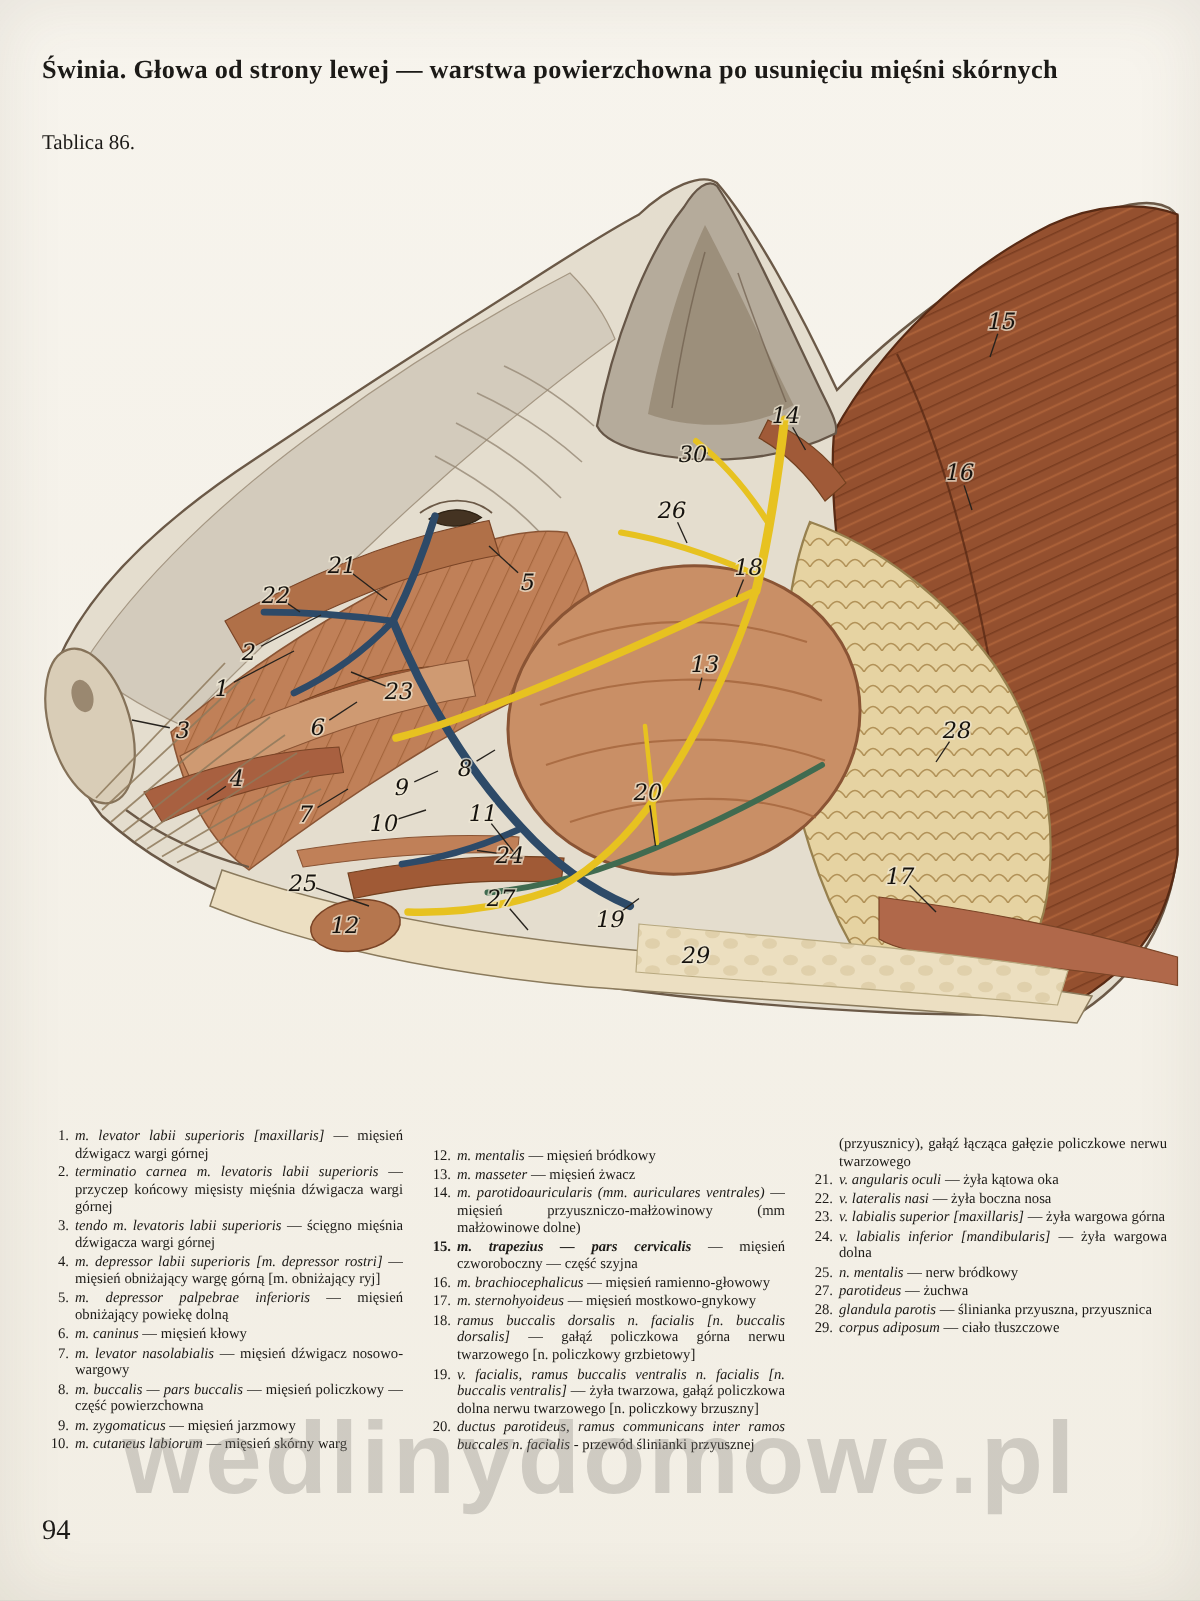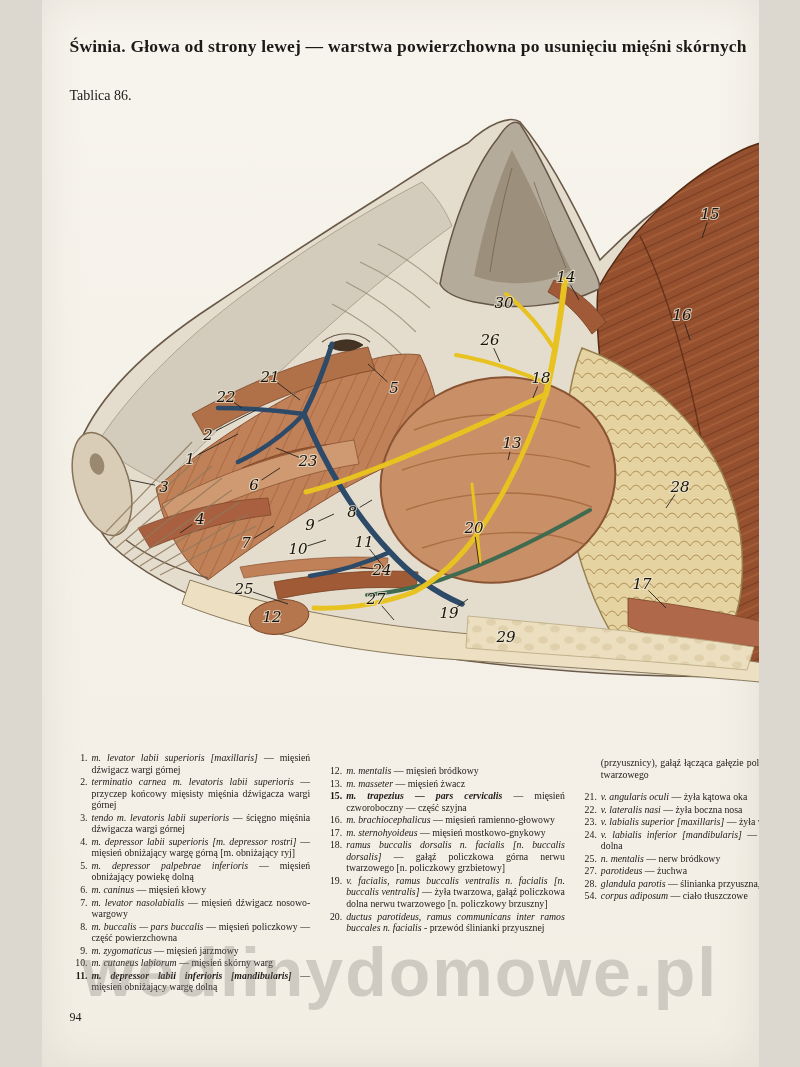--- a/index.html
+++ b/index.html
@@ -1,20 +1,20 @@
 <!DOCTYPE html>
 <html style="--nerve: #e7c220; --vein: #2d4a68; --duct: #406b50;"><head>
 <meta charset="utf-8">
 <style>
   :root{
     --nerve:#e7c220; --vein:#2d4a68; --duct:#406b50;
   }
   html,body{margin:0;padding:0;background:#dcd8cf;}
   .page{
-    position:relative;width:717px;height:1067px;margin:0 auto;
+    position:relative;width:800px;height:1067px;margin:0 auto;
     background:linear-gradient(#f7f4ed,#f2eee4);
     font-family:"Liberation Serif","DejaVu Serif",serif;color:#1c1a17;
     overflow:hidden;box-shadow:inset 0 0 45px rgba(90,80,60,.10);
   }
   .title{
     position:absolute;left:28px;top:36px;margin:0;width:755px;
     font-size:17.5px;font-weight:bold;letter-spacing:.2px;white-space:nowrap;
   }
   .plate{position:absolute;left:28px;top:88px;font-size:14px;text-align:center;}
   .figure{position:absolute;left:0;top:112px;width:800px;height:585px;}
@@ -29,28 +29,28 @@
     position:absolute;left:26px;top:752px;width:752px;
     display:flex;gap:12px;font-size:9.8px;line-height:1.18;
   }
   .legend-col{flex:1;min-width:0;}
   .legend-col:nth-child(2){padding-top:13px;}
   .legend-col:nth-child(3){padding-top:5px;}
   .legend-item{display:flex;margin-bottom:1px;}
   .lnum{width:20px;min-width:20px;text-align:right;padding-right:4px;}
   .ltxt{flex:1;text-align:justify;}
   .legend-item.bold .lnum,.legend-item.bold .ltxt i{font-weight:700;}
-  .legend-cont{padding-left:24px;text-align:justify;margin-bottom:11px;}
+  .legend-cont{padding-left:24px;text-align:justify;margin-bottom:1px;}
   .watermark{
     position:absolute;top:933px;left:50%;transform:translateX(-50%);
     font-family:Liberation Sans, sans-serif;font-weight:700;font-size:68px;
     letter-spacing:2px;color:rgba(130,128,122,.32);white-space:nowrap;
     pointer-events:none;
   }
-  .page-number{position:absolute;left:28px;top:1010px;font-size:12px;}
+  .page-number{position:absolute;left:28px;top:1010px;font-size:19px;}
 </style>
 </head>
 <body>
 
 <div class="page">
 
   <h1 class="title">Świnia. Głowa od strony lewej — warstwa powierzchowna po usunięciu mięśni skórnych</h1>
   <div class="plate">Tablica 86.</div>
 
   <div class="figure">
@@ -249,33 +249,33 @@
           <span class="ltxt"><i>m. buccalis — pars buccalis</i> — mięsień policzkowy — część powierzchowna</span>
         </div>
         <div class="legend-item">
           <span class="lnum">9.</span>
           <span class="ltxt"><i>m. zygomaticus</i> — mięsień jarzmowy</span>
         </div>
         <div class="legend-item">
           <span class="lnum">10.</span>
           <span class="ltxt"><i>m. cutaneus labiorum</i> — mięsień skórny warg</span>
         </div>
-        <div class="legend-item bold">
-          <span class="lnum">11.</span>
-          <span class="ltxt"><i>m. depressor labii inferioris [mandibularis]</i> — mięsień obniżający wargę dolną</span>
-        </div>
       </div>
     <div class="legend-col" id="legend-col-1">
         <div class="legend-item">
           <span class="lnum">12.</span>
           <span class="ltxt"><i>m. mentalis</i> — mięsień bródkowy</span>
         </div>
         <div class="legend-item">
           <span class="lnum">13.</span>
           <span class="ltxt"><i>m. masseter</i> — mięsień żwacz</span>
+        </div>
+        <div class="legend-item">
+          <span class="lnum">14.</span>
+          <span class="ltxt"><i>m. parotidoauricularis (mm. auriculares ventrales)</i> — mięsień przyuszniczo-małżowinowy (mm małżowinowe dolne)</span>
         </div>
         <div class="legend-item bold">
           <span class="lnum">15.</span>
           <span class="ltxt"><i>m. trapezius — pars cervicalis</i> — mięsień czworoboczny — część szyjna</span>
         </div>
         <div class="legend-item">
           <span class="lnum">16.</span>
           <span class="ltxt"><i>m. brachiocephalicus</i> — mięsień ramienno-głowowy</span>
         </div>
         <div class="legend-item">
@@ -319,21 +319,21 @@
         </div>
         <div class="legend-item">
           <span class="lnum">27.</span>
           <span class="ltxt"><i>parotideus</i> — żuchwa</span>
         </div>
         <div class="legend-item">
           <span class="lnum">28.</span>
           <span class="ltxt"><i>glandula parotis</i> — ślinianka przyuszna, przyusznica</span>
         </div>
         <div class="legend-item">
-          <span class="lnum">54.</span>
+          <span class="lnum">29.</span>
           <span class="ltxt"><i>corpus adiposum</i> — ciało tłuszczowe</span>
         </div>
       </div>
   </div>
 
   <div class="watermark">wedlinydomowe.pl</div>
   <div class="page-number">94</div>
 
 </div>
 

